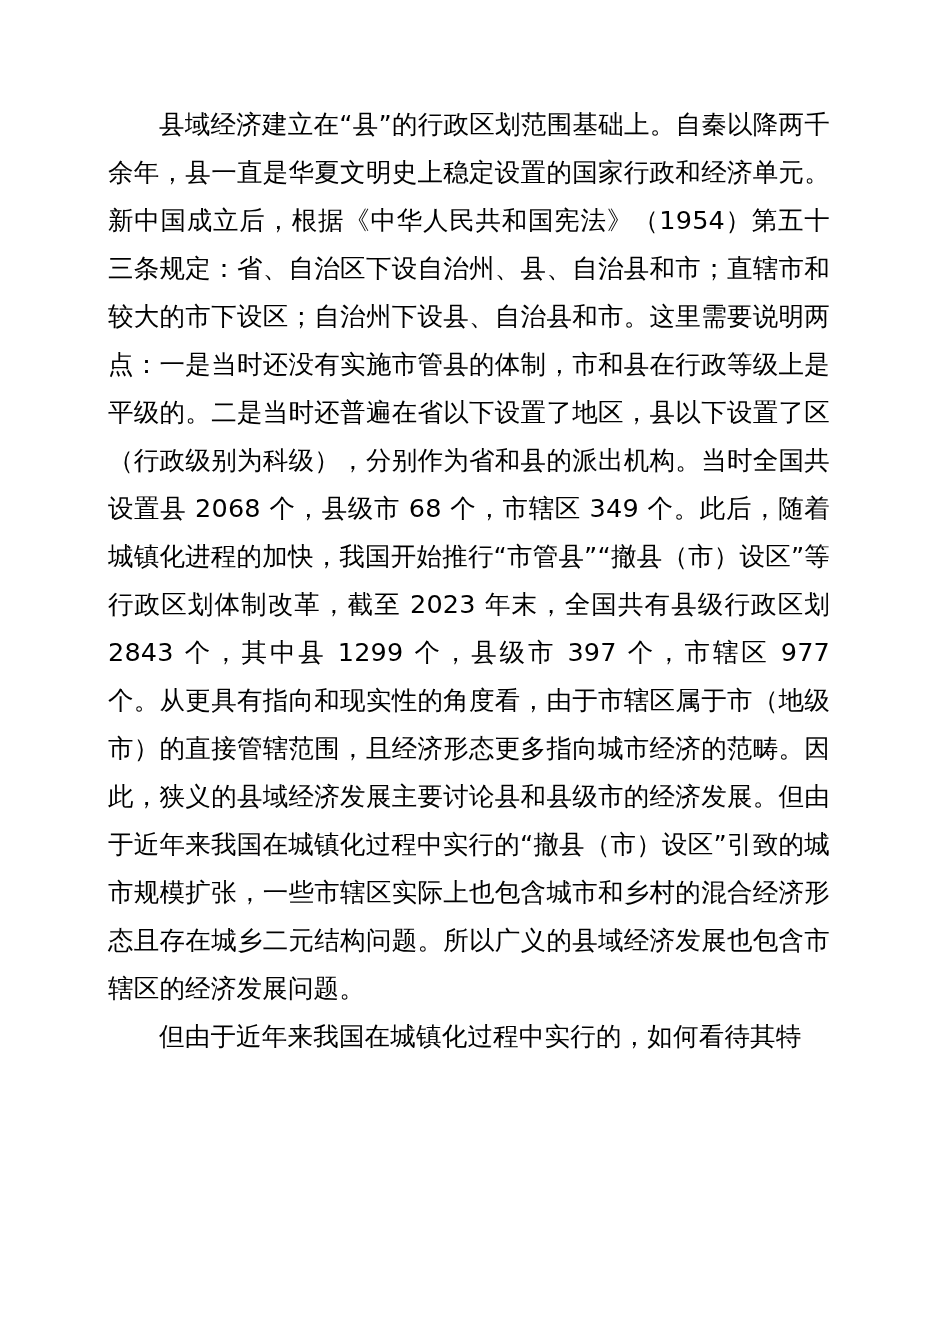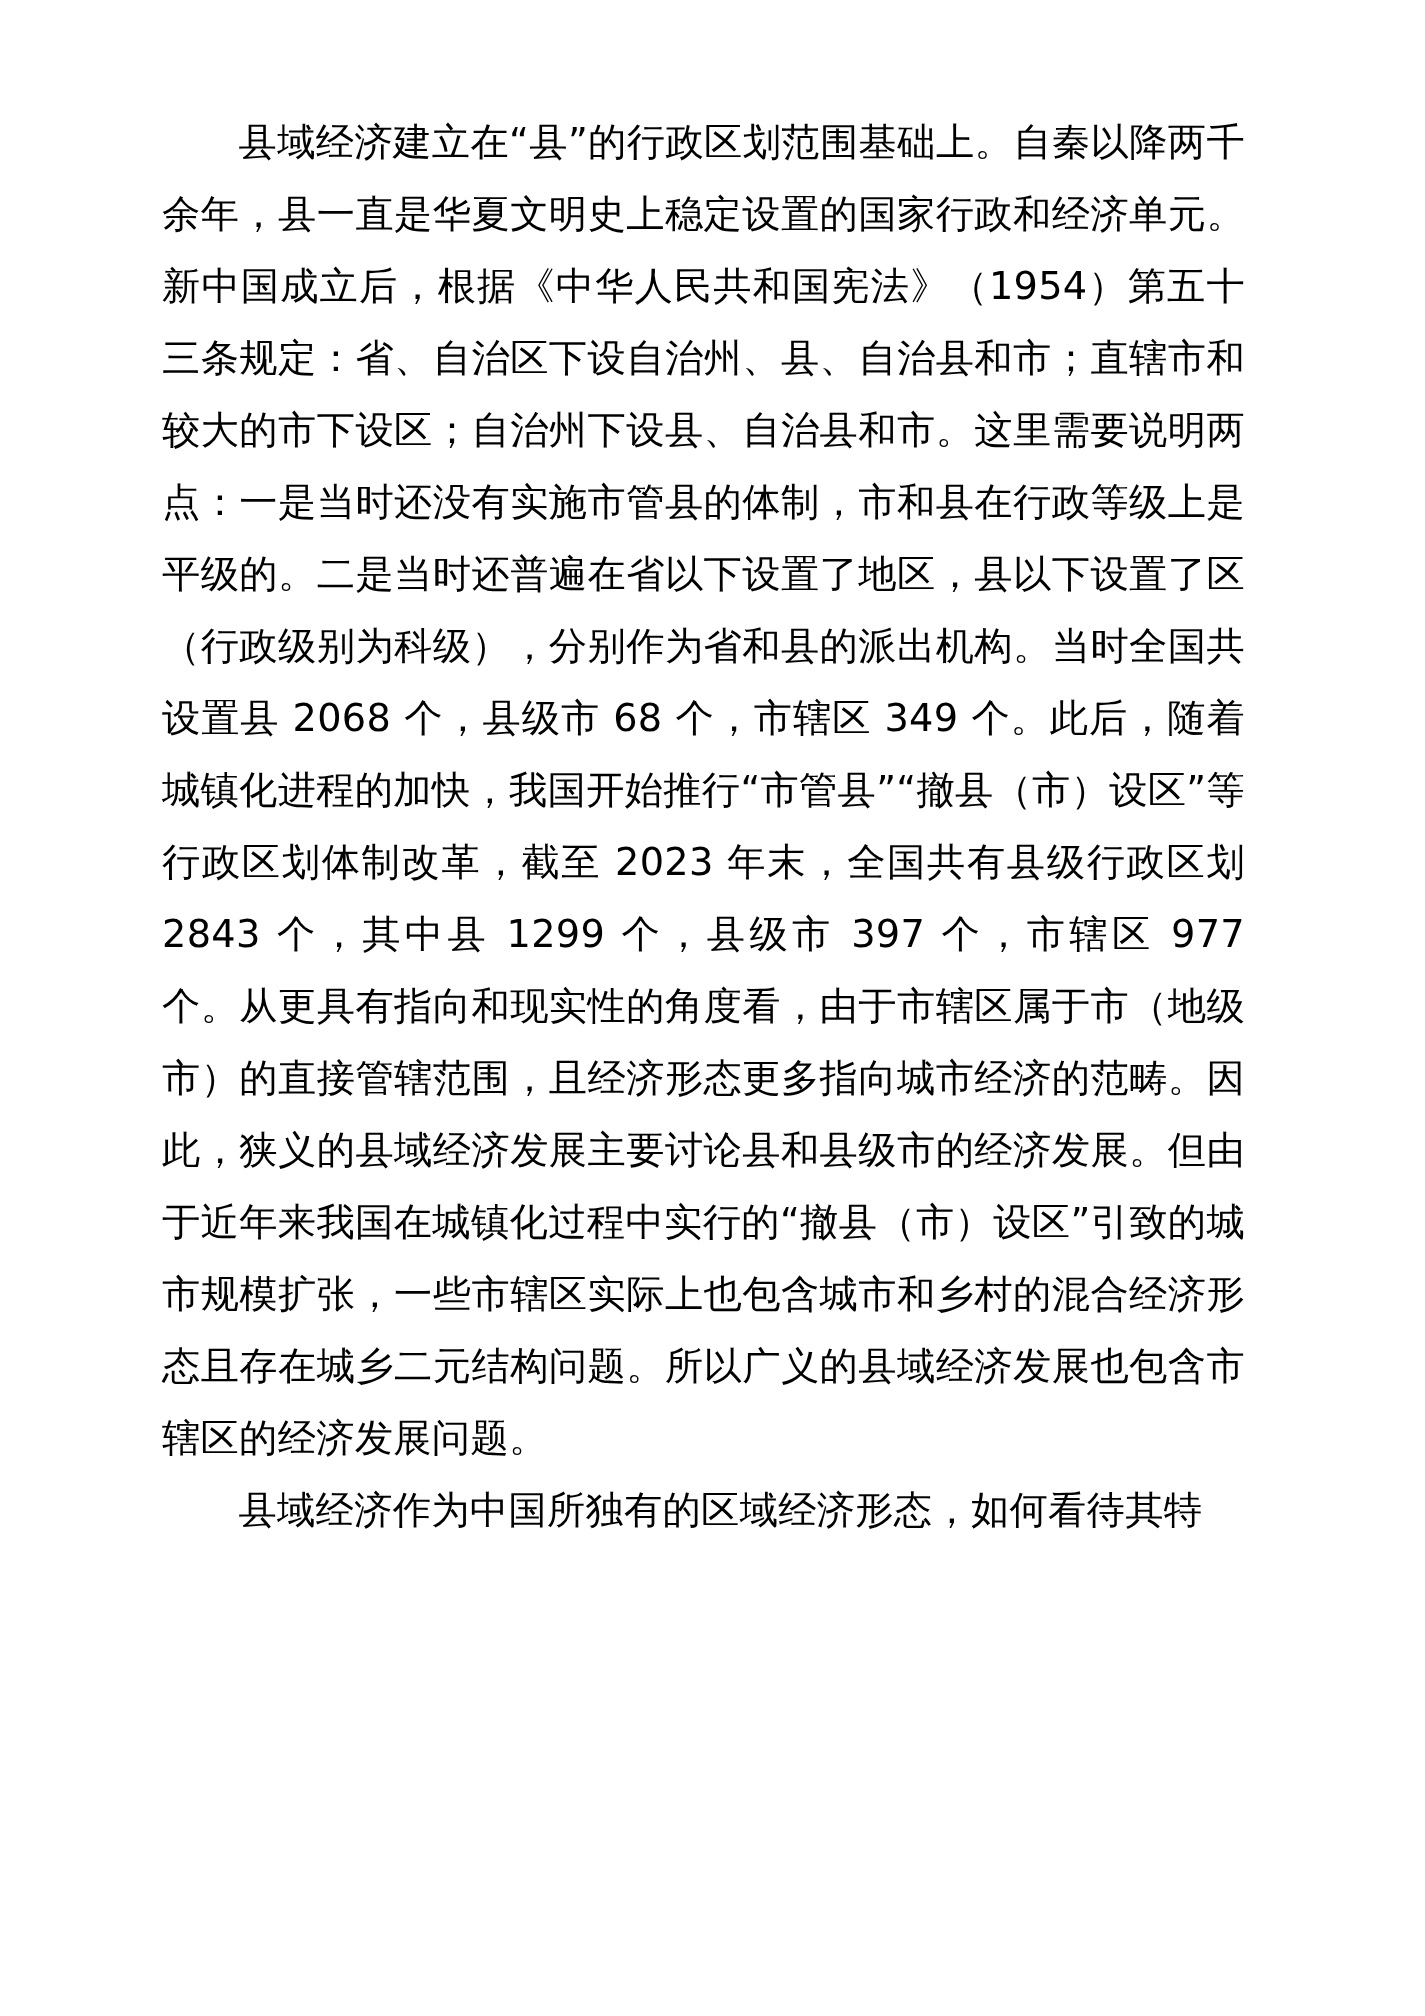--- a/index.html
+++ b/index.html
@@ -9,21 +9,21 @@
   }
   body {
     width: 950px;
     height: 1344px;
     font-family: "DejaVu Sans", "Liberation Sans", sans-serif;
   }
   .page {
     width: 938px;
     height: 1344px;
     box-sizing: border-box;
-    padding: 71px 108px 60px 108px;
+    padding: 100px 108px 60px 108px;
     background: #ffffff;
     position: relative;
   }
   .doc-body {
     font-size: 25.5px;
     line-height: 48px;
     color: #000000;
     text-align: justify;
     text-justify: inter-ideograph;
     letter-spacing: 0.2px;
@@ -32,15 +32,15 @@
     margin: 0;
     text-indent: 2em;
   }
 </style>
 </head>
 <body>
 
 <div class="page">
   <div class="doc-body">
     <p class="para">县域经济建立在“县”的行政区划范围基础上。自秦以降两千余年，县一直是华夏文明史上稳定设置的国家行政和经济单元。新中国成立后，根据《中华人民共和国宪法》（1954）第五十三条规定：省、自治区下设自治州、县、自治县和市；直辖市和较大的市下设区；自治州下设县、自治县和市。这里需要说明两点：一是当时还没有实施市管县的体制，市和县在行政等级上是平级的。二是当时还普遍在省以下设置了地区，县以下设置了区（行政级别为科级），分别作为省和县的派出机构。当时全国共设置县 2068 个，县级市 68 个，市辖区 349 个。此后，随着城镇化进程的加快，我国开始推行“市管县”“撤县（市）设区”等行政区划体制改革，截至 2023 年末，全国共有县级行政区划 2843 个，其中县 1299 个，县级市 397 个，市辖区 977 个。从更具有指向和现实性的角度看，由于市辖区属于市（地级市）的直接管辖范围，且经济形态更多指向城市经济的范畴。因此，狭义的县域经济发展主要讨论县和县级市的经济发展。但由于近年来我国在城镇化过程中实行的“撤县（市）设区”引致的城市规模扩张，一些市辖区实际上也包含城市和乡村的混合经济形态且存在城乡二元结构问题。所以广义的县域经济发展也包含市辖区的经济发展问题。</p>
-    <p class="para">县域经济作为中国所独有的区域经济形态，如何看待其特</p>
+    <p class="para">但由于近年来我国在城镇化过程中实行的，如何看待其特</p>
   </div>
 </div>
 
 </body></html>

